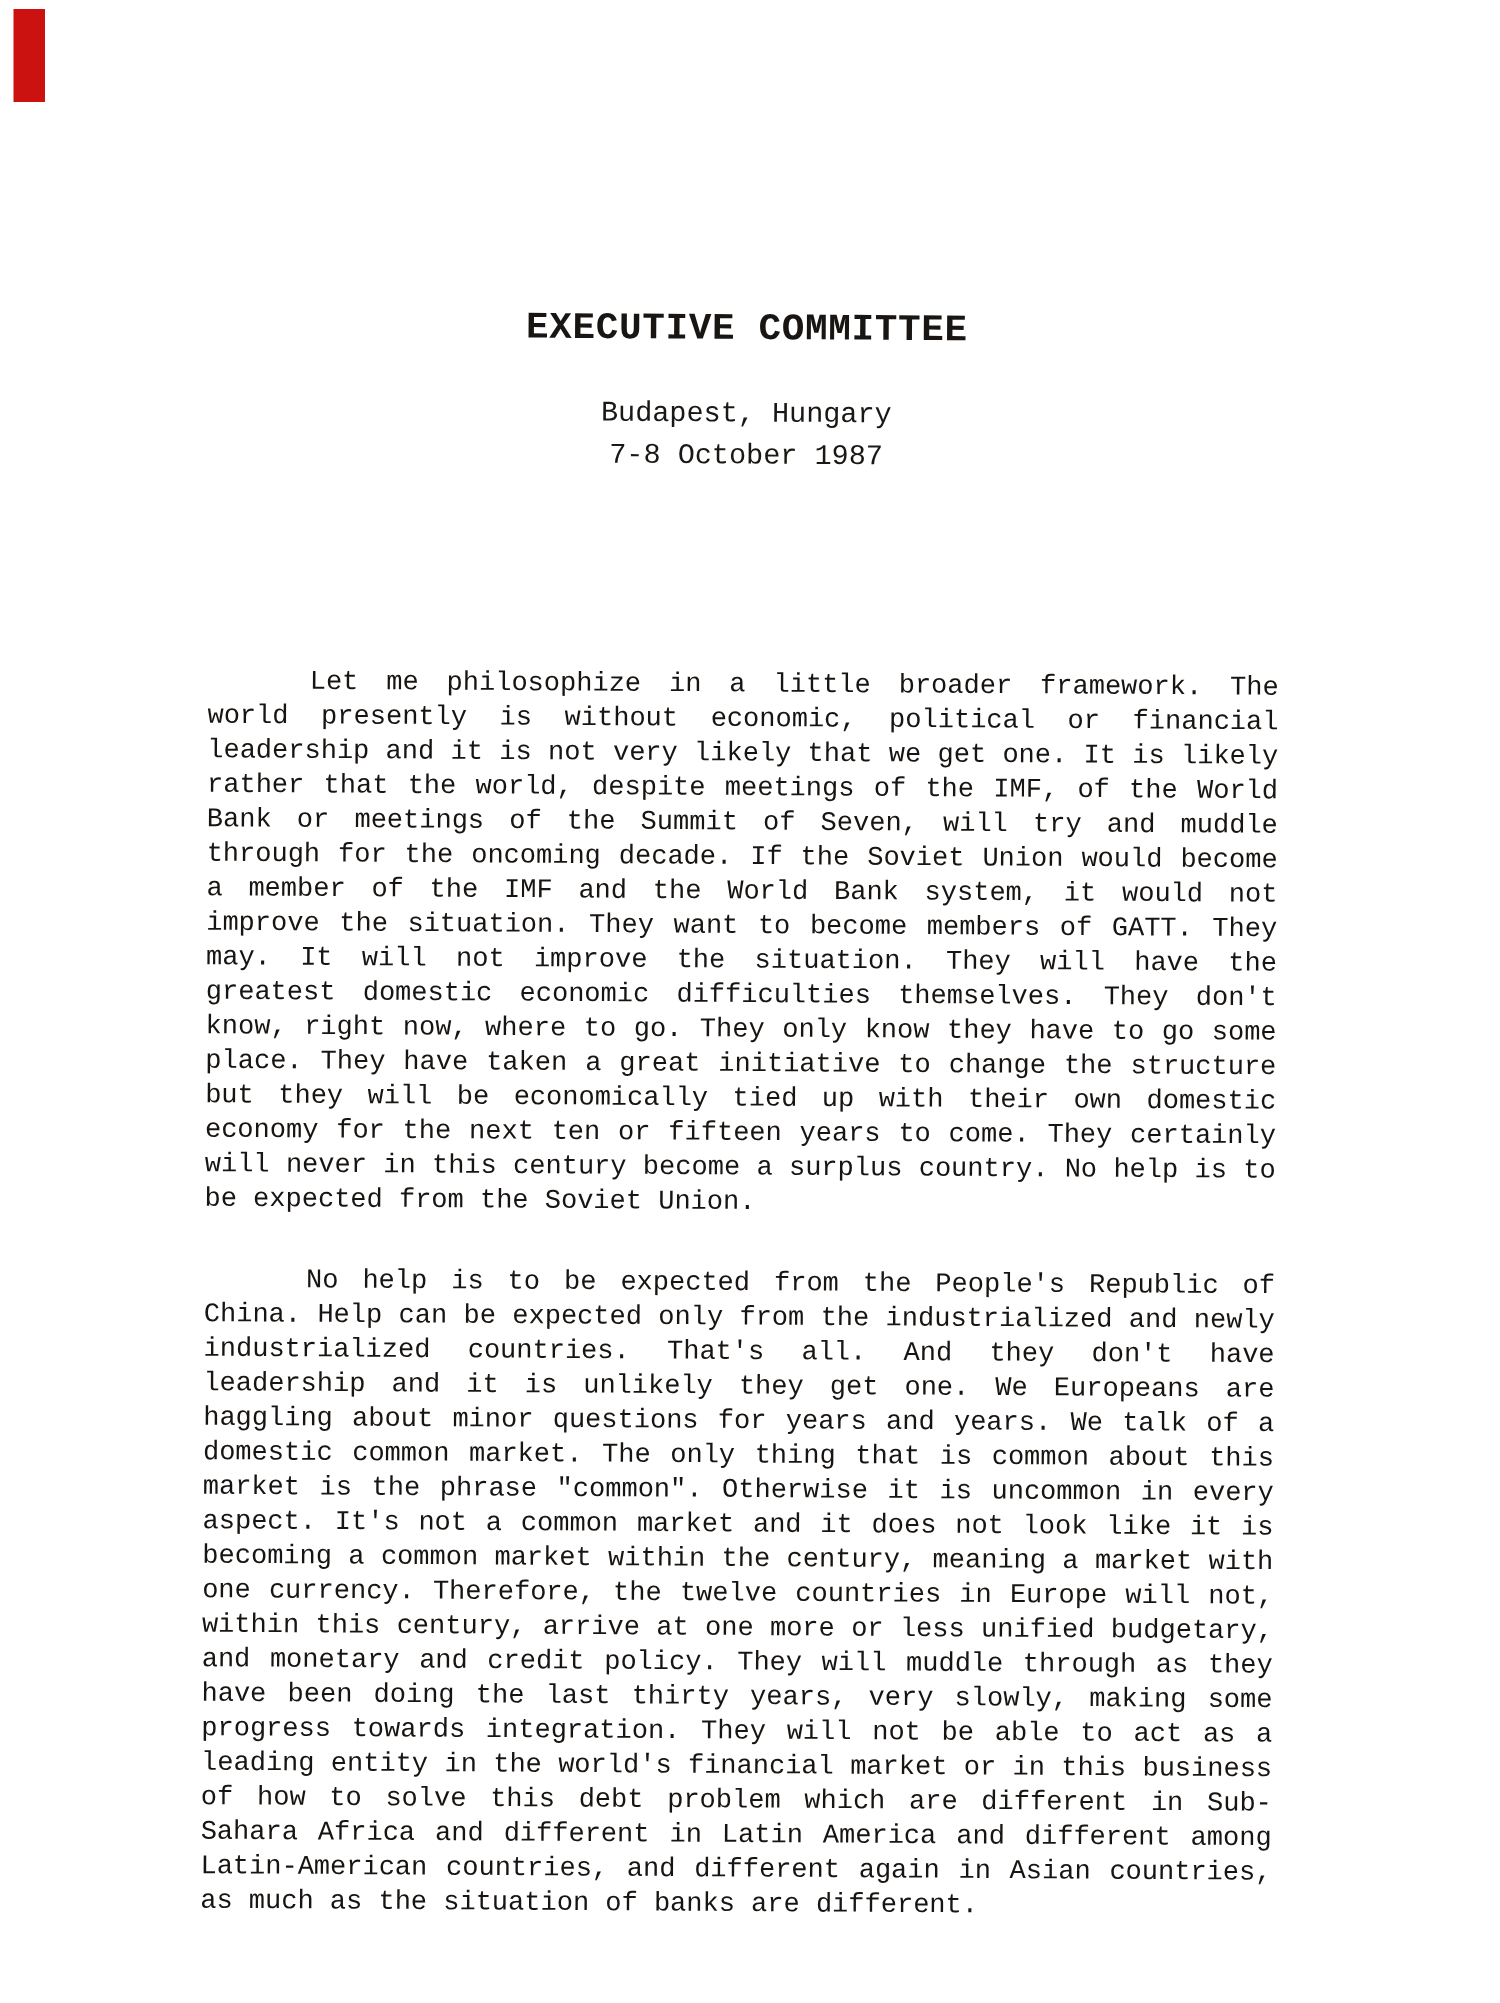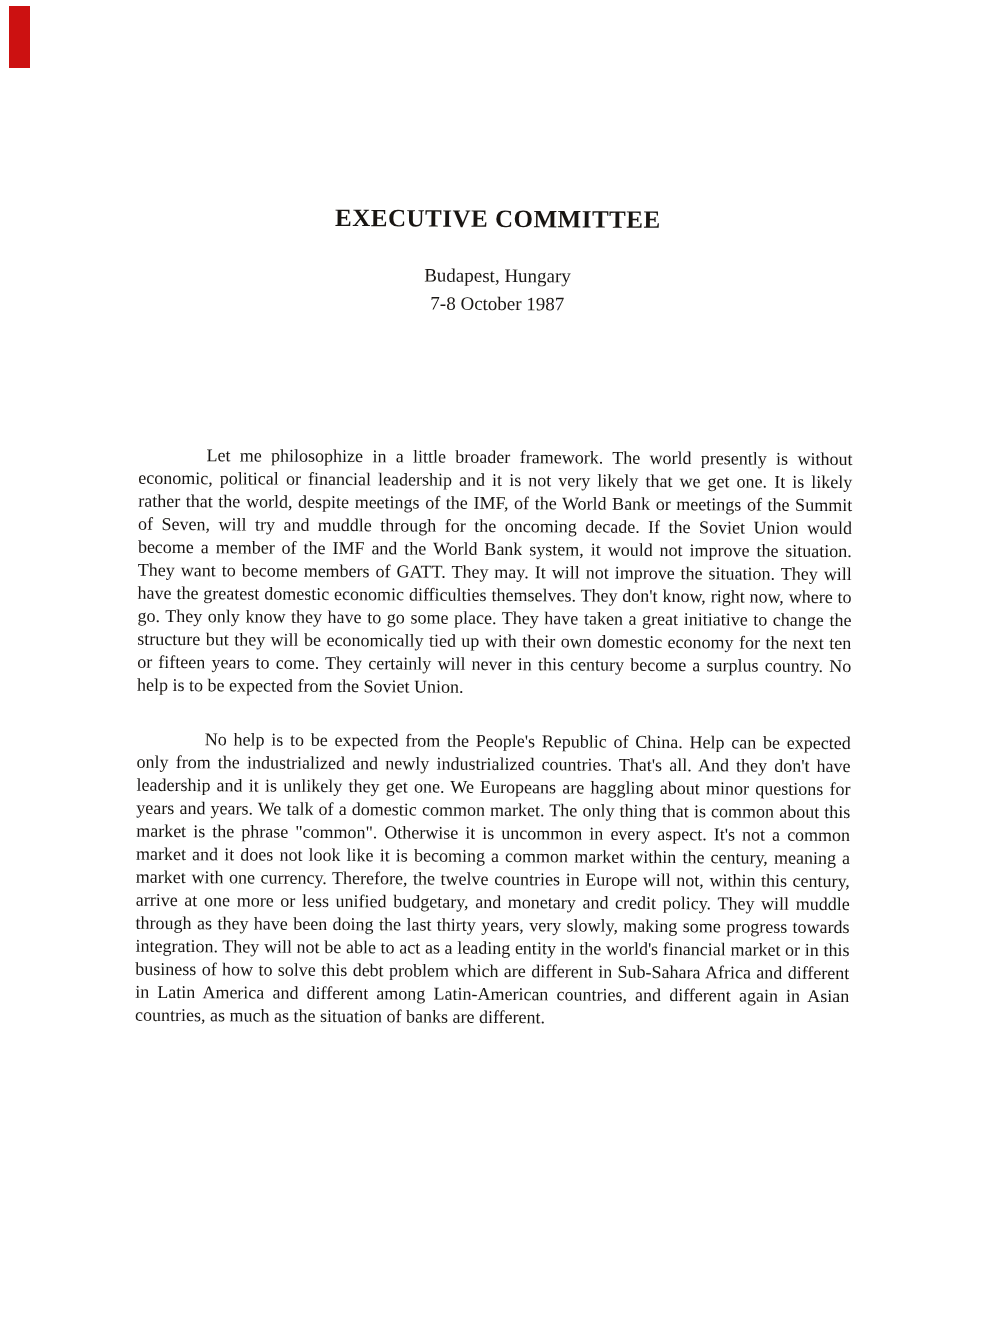--- a/index.html
+++ b/index.html
@@ -6,21 +6,21 @@
     margin: 0;
     padding: 0;
     background: #ffffff;
   }
   .page {
     position: relative;
     width: 1000px;
     height: 1335px;
     background: #ffffff;
     overflow: hidden;
-    font-family: Liberation Serif, serif;
+    font-family: Liberation Mono, monospace;
     color: #151310;
   }
   .page-content {
     position: absolute;
     inset: 0;
     transform: rotate(0.35deg);
     transform-origin: 50% 40%;
   }
   .margin-mark {
     position: absolute;

